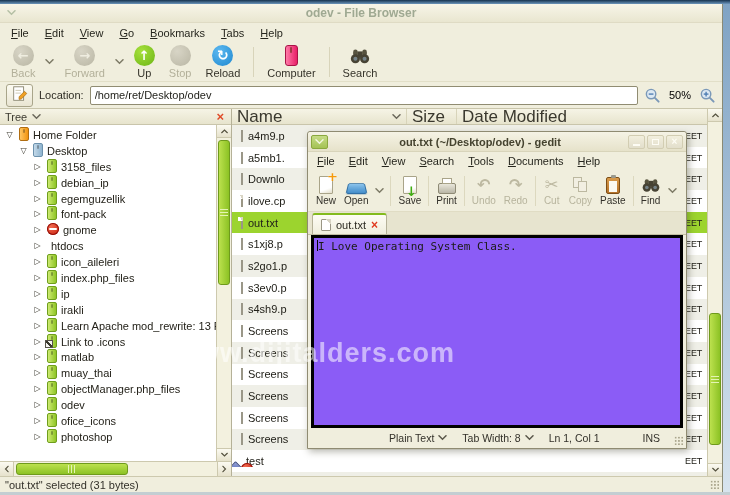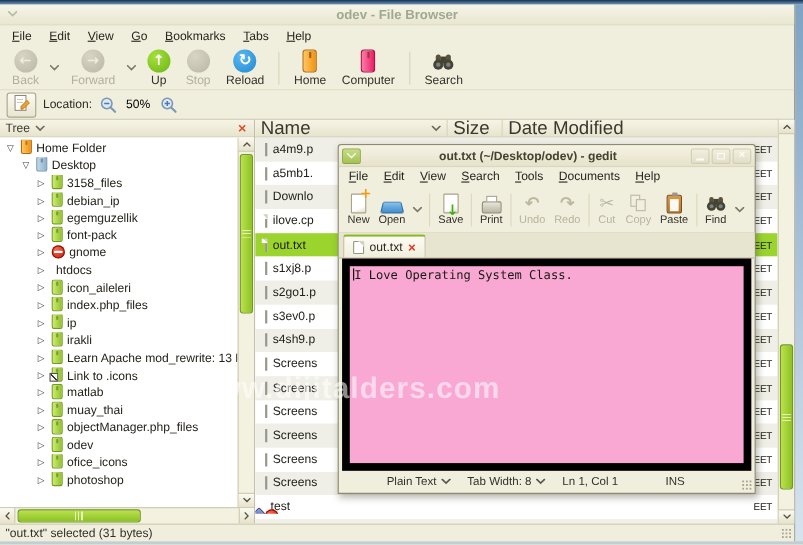--- a/index.html
+++ b/index.html
@@ -141,23 +141,23 @@
   .copyic{position:relative;width:16px;height:16px;display:inline-block}
   .copyic i{position:absolute;width:9px;height:11px;border:1px solid #bcb8a0;background:#f2efe2}
   .copyic i:first-child{left:1px;top:0}.copyic i:last-child{left:6px;top:4px}
   .clip{width:14px;height:17px;background:linear-gradient(#d89a4a,#b5732a);border:1px solid #7e4e16;border-radius:2px;position:relative;display:inline-block}
   .clip::before{content:'';position:absolute;top:-3px;left:4px;width:5px;height:3px;background:#9a9a8e;border-radius:1px}
   .clip i{position:absolute;left:2px;top:3px;width:8px;height:11px;background:#fbfaf2}
   .binoc.g{width:20px;height:20px}
   .gtabbar{height:23px;flex:none;background:#e7e4cf;border-bottom:1px solid #c2bea2;display:flex;align-items:flex-end;padding-left:4px}
   .gtab{height:21px;display:flex;align-items:center;gap:5px;padding:0 8px;background:linear-gradient(#fdfcf4,#f0eedd);border:1px solid #b5b198;border-bottom:none;border-top:2px solid #83bb1d;border-radius:3px 3px 0 0;font-size:11px;color:#2c2a22}
   .gtab .tclose{color:#e0391f;font-weight:bold;font-size:12px;line-height:10px}
-  .gtext{flex:1;margin:0 3px;background:#f9a8d4;border:7px solid #000000;font:11px/14px "DejaVu Sans Mono",monospace;color:#1a1a14;padding:2px 3px;overflow:hidden}
+  .gtext{flex:1;margin:0 3px;background:#8b5cf6;border:3px solid #000000;font:11px/14px "DejaVu Sans Mono",monospace;color:#1a1a14;padding:2px 3px;overflow:hidden}
   .caret{display:inline-block;width:1px;height:11px;background:#000;vertical-align:-1px}
-  .gstatus{height:20px;flex:none;display:flex;align-items:center;justify-content:center;gap:15px;font-size:10.5px;color:#33312a;padding:0 12px 0 6px;position:relative}
+  .gstatus{height:20px;flex:none;display:flex;align-items:center;justify-content:flex-end;gap:15px;font-size:10.5px;color:#33312a;padding:0 12px 0 6px;position:relative}
   .gsitem{display:flex;align-items:center;gap:4px}
   .gsitem .schev{color:#5a574a;display:flex}
   .gsitem.ins{margin-left:28px;margin-right:14px}
 </style>
 </head>
 <body>
 
 <div class="topstrip"></div>
 <div class="rightstrip"></div>
 
@@ -216,28 +216,20 @@
       </div>
       <div class="tbtn">
         <span class="ticon">
           <span class="circ reload">↻</span>
         </span>
         <span class="tlabel">Reload</span>
       </div>
       <span class="tsep"></span>
       <div class="tbtn">
         <span class="ticon">
-          <span class="slab home">
-            <i></i>
-          </span>
-        </span>
-        <span class="tlabel">Home</span>
-      </div>
-      <div class="tbtn">
-        <span class="ticon">
           <span class="slab comp">
             <i></i>
           </span>
         </span>
         <span class="tlabel">Computer</span>
       </div>
       <span class="tsep"></span>
       <div class="tbtn">
         <span class="ticon">
           <svg class="binoc " viewBox="0 0 24 24">
@@ -256,20 +248,21 @@
   <div class="locbar">
     <button class="editloc-btn">
         <span id="editloc-ic"><svg viewBox="0 0 20 20" width="18" height="18">
             <rect x="3" y="2" width="11" height="15" fill="#fff" stroke="#8a8670"></rect>
             <line x1="5" y1="6" x2="11" y2="6" stroke="#c8c4ae"></line>
             <line x1="5" y1="9" x2="11" y2="9" stroke="#c8c4ae"></line>
             <path d="M9 13l6-6 2.5 2.5-6 6L9 16z" fill="#f0a024" stroke="#a86f12" stroke-width=".8"></path>
           </svg></span>
       </button>
     <span class="loclabel">Location:</span>
+    <input class="locinput" readonly="" value="/home/ret/Desktop/odev" style="">
     <span class="magbtn" id="zoom-out">
         <svg class="mag" viewBox="0 0 18 18">
           <circle cx="7.5" cy="7.5" r="5" fill="#dce8f2" stroke="#7a98b8" stroke-width="1.5"></circle>
           <line x1="11.5" y1="11.5" x2="15.5" y2="15.5" stroke="#7a98b8" stroke-width="2" stroke-linecap="round"></line>
           <line x1="5" y1="7.5" x2="10" y2="7.5" stroke="#4a7ab0" stroke-width="1.4"></line>
         </svg>
       </span>
     <span class="zoomlabel">50%</span>
     <span class="magbtn" id="zoom-in">
         <svg class="mag" viewBox="0 0 18 18">

